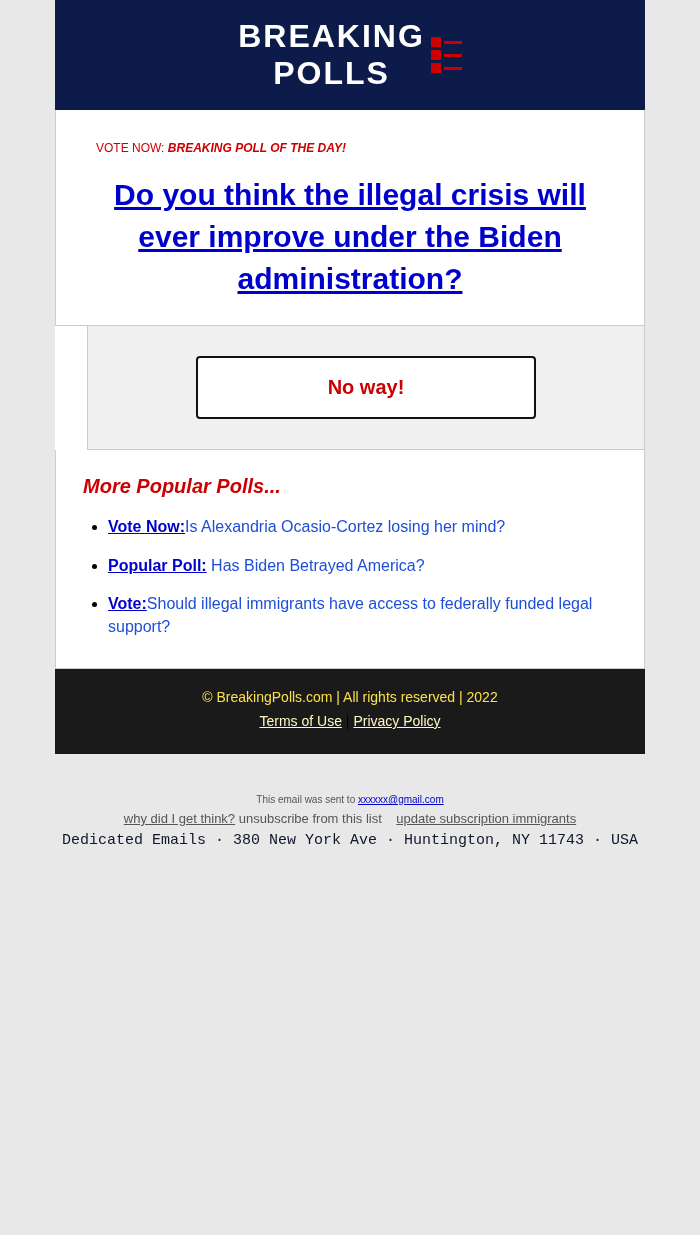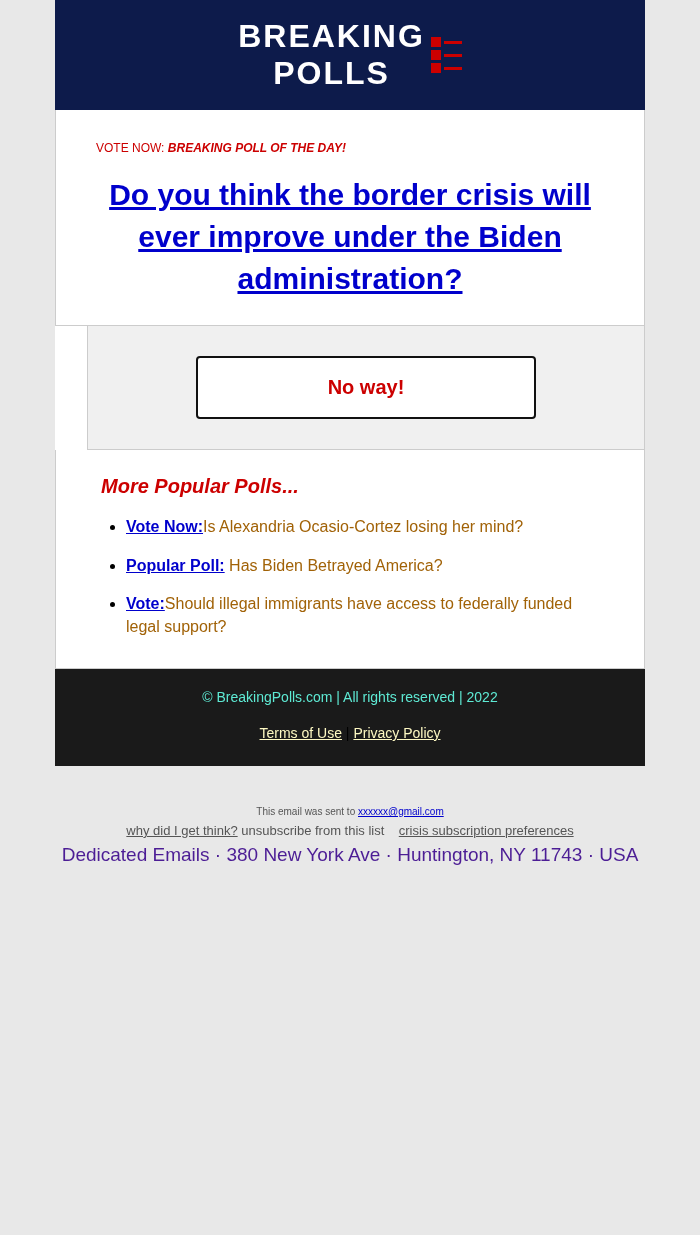--- a/index.html
+++ b/index.html
@@ -95,21 +95,21 @@
       font-family: Arial, sans-serif;
     }
 
     .poll-btn:last-child {
       margin-bottom: 0;
     }
 
     
     .more-polls-section {
       background: #ffffff;
-      padding: 25px 35px 30px 45px;
+      padding: 25px 35px 30px 27px;
       border: 1px solid #cccccc;
       border-top: none;
     }
 
     .more-polls-title {
       color: #cc0000;
       font-size: 20px;
       font-style: italic;
       font-weight: bold;
       margin-bottom: 18px;
@@ -130,35 +130,35 @@
       margin-bottom: 0;
     }
 
     .poll-link-label {
       color: #0000cc;
       font-weight: bold;
       text-decoration: underline;
     }
 
     .poll-link-text {
-      color: #a16207;
+      color: #1d4ed8;
       text-decoration: none;
     }
 
     
     .footer {
       background: #1a1a1a;
       padding: 20px 20px 25px 20px;
       text-align: center;
     }
 
     .footer-copyright {
-      color: #5eead4;
+      color: #fde047;
       font-size: 14px;
-      margin-bottom: 20px;
+      margin-bottom: 8px;
     }
 
     .footer-links {
       font-size: 14px;
     }
 
     .footer-links a {
       color: #fef9c3;
       text-decoration: underline;
     }
@@ -186,22 +186,23 @@
       color: #555555;
       margin-bottom: 6px;
     }
 
     .bottom-links a {
       color: #555555;
       text-decoration: underline;
     }
 
     .bottom-address {
-      font-size: 19px;
-      color: #4c1d95;
+      font-size: 15px;
+      color: #0f172a;
+      font-family: Liberation Mono, monospace;
     }
 
     
     .logo-icon-box {
       display: inline-flex;
       flex-direction: column;
       gap: 3px;
       margin-left: 6px;
       vertical-align: middle;
     }
@@ -252,21 +253,21 @@
             <div class="logo-line"></div>
           </div>
         </div>
       </div>
     </div>
 
     <div class="vote-section">
       <div class="vote-label">
         <span>VOTE NOW: </span><span class="italic-bold">BREAKING POLL OF THE DAY!</span>
       </div>
-      <div class="poll-question">Do you think the border crisis will ever improve under the Biden administration?</div>
+      <div class="poll-question">Do you think the illegal crisis will ever improve under the Biden administration?</div>
     </div>
 
     <div class="options-section">
       <button class="poll-btn">No way!</button>
     </div>
 
     <div class="more-polls-section">
       <div class="more-polls-title">More Popular Polls...</div>
       <ul class="polls-list">
         <li>
@@ -292,18 +293,18 @@
 
   </div>
 
   <div class="bottom-bar">
     <div class="bottom-text">
       <span>This email was sent to </span><a href="#">xxxxxx@gmail.com</a>
     </div>
     <div class="bottom-links">
       <a href="#">why did I get think?</a>
       <span>   unsubscribe from this list</span>&nbsp;&nbsp;&nbsp;
-      <a href="#">crisis subscription preferences</a>
+      <a href="#">update subscription immigrants</a>
     </div>
     <div class="bottom-address">Dedicated Emails · 380 New York Ave · Huntington, NY 11743 · USA</div>
   </div>
 
 </div>
 
 </body></html>

